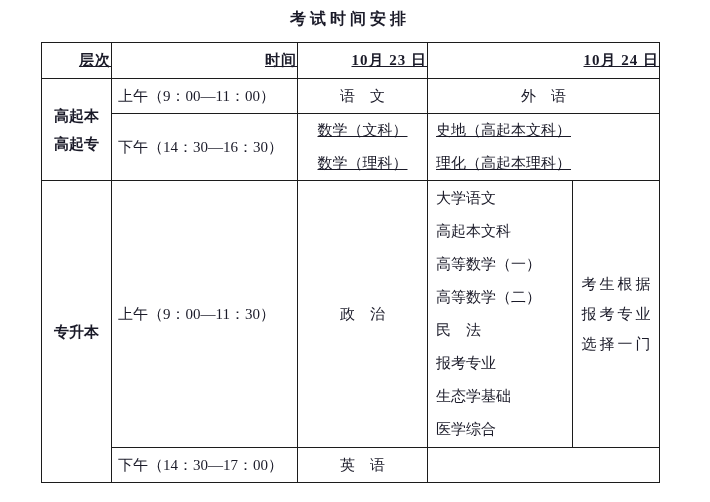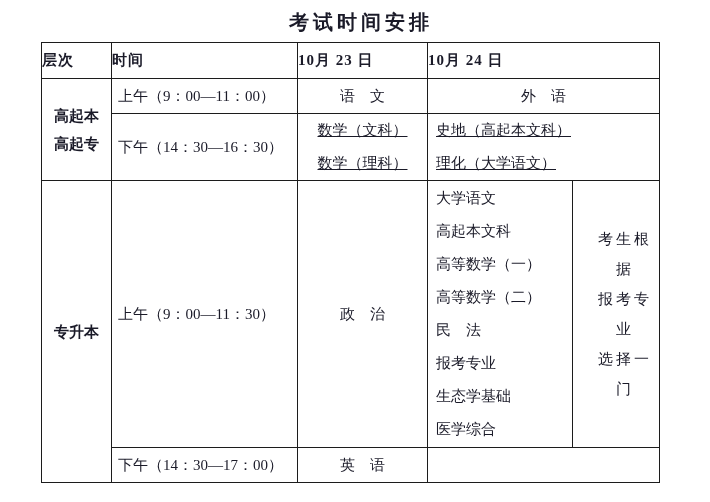--- a/index.html
+++ b/index.html
@@ -3,48 +3,48 @@
 <meta charset="utf-8">
 <style>
   * { margin: 0; padding: 0; box-sizing: border-box; }
   html, body { background: #ffffff; }
   body {
     width: 710px; height: 502px; position: relative; overflow: hidden;
     font-family: "Liberation Serif", "DejaVu Serif", serif;
     color: #1a1a28;
   }
   .page-title {
-    position: absolute; left: 52px; top: 9px; width: 618px;
-    text-align: center; font-size: 20px; font-weight: bold;
+    position: absolute; left: 41px; top: 9px; width: 618px;
+    text-align: center; font-size: 16px; font-weight: bold;
     letter-spacing: 4px;
   }
   table.schedule {
     position: absolute; left: 41px; top: 42px;
     border-collapse: collapse; table-layout: fixed;
     font-size: 15px;
   }
   .schedule th, .schedule td {
     border: 1.6px solid #1c1c1c;
     vertical-align: middle;
     overflow: hidden;
   }
   .schedule th {
-    font-weight: bold; text-align: left; letter-spacing: 1px;
+    font-weight: bold; text-align: right; letter-spacing: 1px; text-decoration: underline;
   }
   .c  { text-align: center; }
   .l  { text-align: left; padding-left: 6px; margin-left: 20px; }
   .level-cell {
     font-weight: bold; text-align: center; line-height: 28px;
   }
   .two-line { line-height: 33px; text-decoration: underline; }
   .pad8 { padding-left: 8px; }
   .subjects-cell { line-height: 33px; padding-left: 8px; }
   .note-cell {
     text-align: center; line-height: 30px; letter-spacing: 3px;
-    padding-left: 18px;
+    padding-left: 3px;
   }
 </style>
 </head>
 <body>
 
 <div class="page-title">考试时间安排</div>
 
 <table class="schedule">
   <colgroup>
     <col style="width:70px">
@@ -73,21 +73,21 @@
   </tr>
 
   <tr style="height:67px">
     <td class="l">下午（14：30—16：30）</td>
     <td class="c two-line">
       <div>数学（文科）</div>
       <div>数学（理科）</div>
     </td>
     <td colspan="2" class="two-line pad8">
       <div>史地（高起本文科）</div>
-      <div>理化（大学语文）</div>
+      <div>理化（高起本理科）</div>
     </td>
   </tr>
 
   <tr style="height:267px">
     <td rowspan="2" class="level-cell">专升本</td>
     <td class="l">上午（9：00—11：30）</td>
     <td class="c">政　治</td>
     <td class="subjects-cell">
       <div>大学语文</div>
       <div>高起本文科</div>

